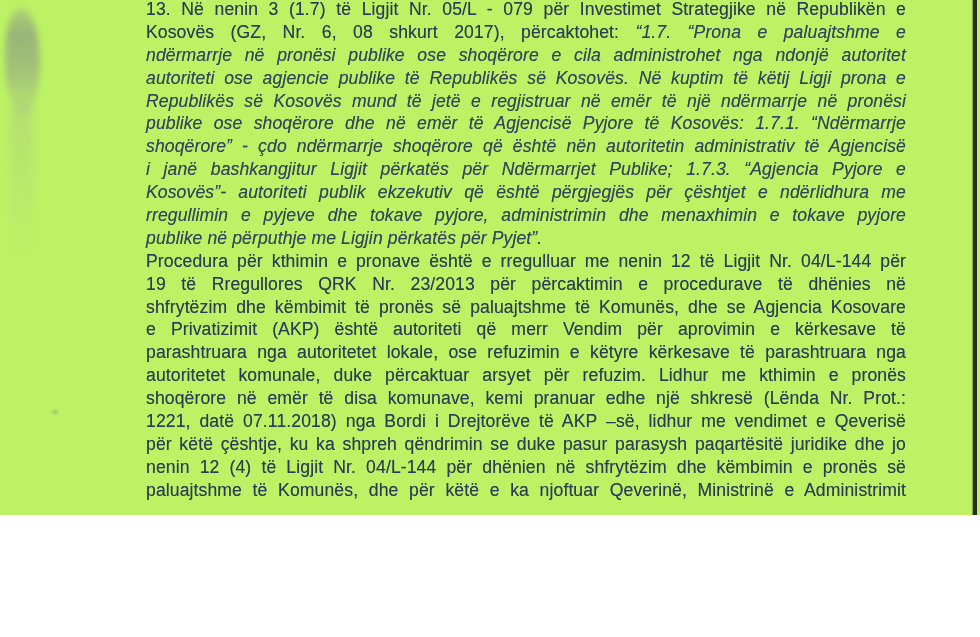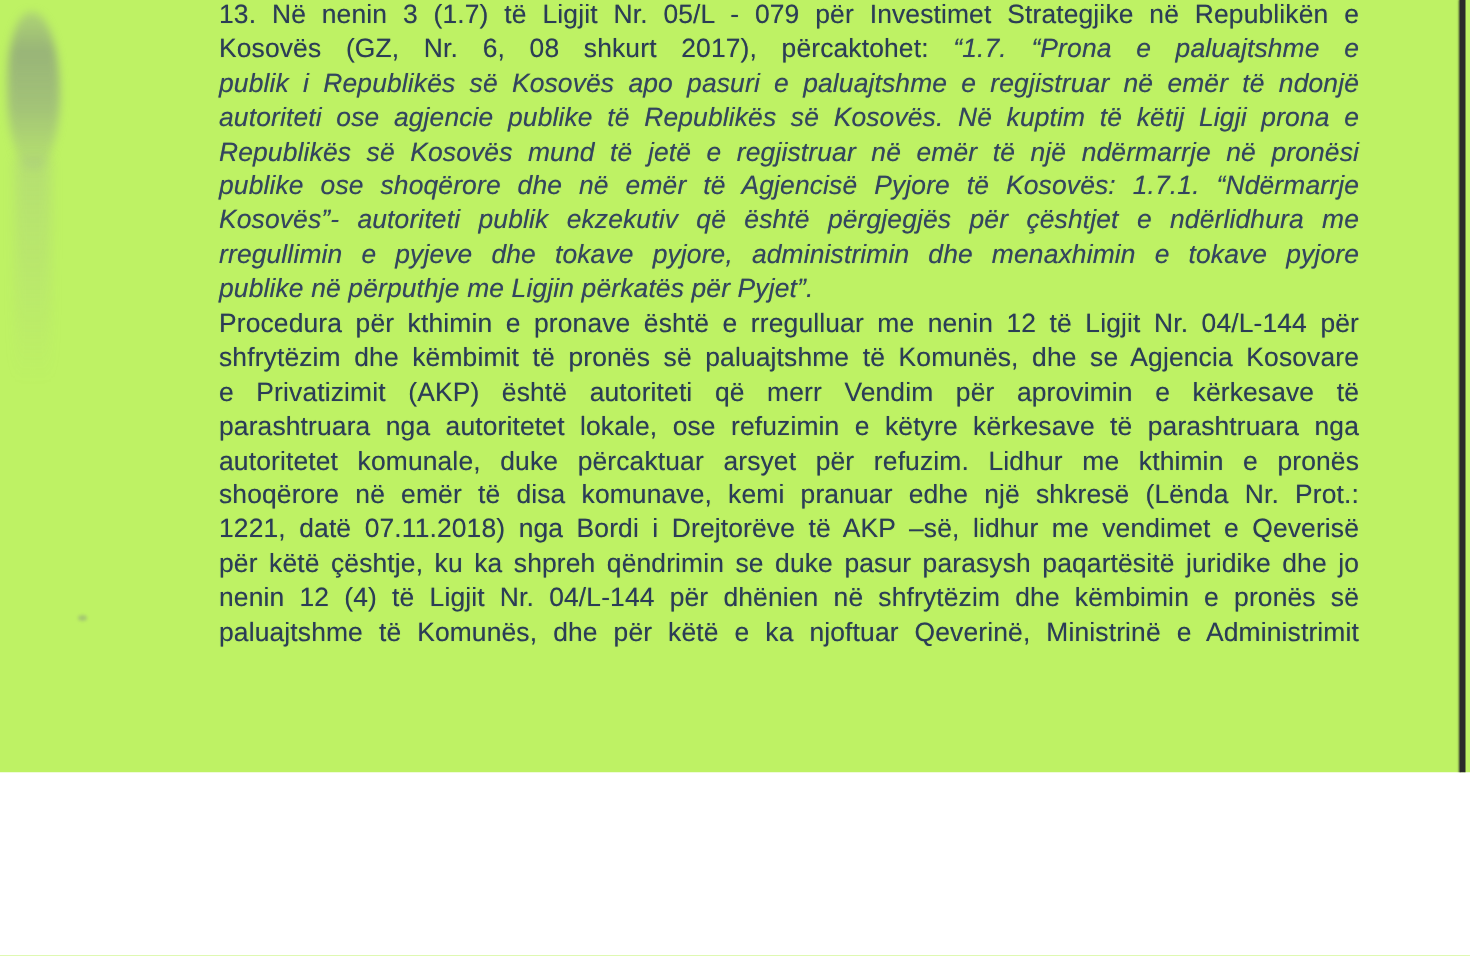--- a/index.html
+++ b/index.html
@@ -74,28 +74,31 @@
 </head>
 <body>
 
 <div class="page">
   <div class="smudge"></div>
   <div class="smudge-tail"></div>
   <div class="speck"></div>
   <div class="text-block">
       <div class="line"><span class="ro">13. Në nenin 3 (1.7) të Ligjit Nr. 05/L - 079 për Investimet Strategjike në Republikën e</span></div>
       <div class="line"><span class="ro">Kosovës (GZ, Nr. 6, 08 shkurt 2017), përcaktohet: </span><span class="it">“1.7. “Prona e paluajtshme e</span></div>
-      <div class="line"><span class="it">publik i Republikës së Kosovës apo pasuri e paluajtshme e regjistruar në emër të ndonjë</span></div>
+      <div class="line"><span class="it">ndërmarrje në pronësi publike ose shoqërore e cila administrohet nga ndonjë autoritet</span></div>
       <div class="line"><span class="it">autoriteti ose agjencie publike të Republikës së Kosovës. Në kuptim të këtij Ligji prona e</span></div>
       <div class="line"><span class="it">Republikës së Kosovës mund të jetë e regjistruar në emër të një ndërmarrje në pronësi</span></div>
       <div class="line"><span class="it">publike ose shoqërore dhe në emër të Agjencisë Pyjore të Kosovës: 1.7.1. “Ndërmarrje</span></div>
+      <div class="line"><span class="it">shoqërore” - çdo ndërmarrje shoqërore që është nën autoritetin administrativ të Agjencisë</span></div>
+      <div class="line"><span class="it">i janë bashkangjitur Ligjit përkatës për Ndërmarrjet Publike; 1.7.3. “Agjencia Pyjore e</span></div>
       <div class="line"><span class="it">Kosovës”- autoriteti publik ekzekutiv që është përgjegjës për çështjet e ndërlidhura me</span></div>
       <div class="line"><span class="it">rregullimin e pyjeve dhe tokave pyjore, administrimin dhe menaxhimin e tokave pyjore</span></div>
       <div class="line short"><span class="it">publike në përputhje me Ligjin përkatës për Pyjet”.</span></div>
       <div class="line"><span class="ro">Procedura për kthimin e pronave është e rregulluar me nenin 12 të Ligjit Nr. 04/L-144 për</span></div>
+      <div class="line"><span class="ro">19 të Rregullores QRK Nr. 23/2013 për përcaktimin e procedurave të dhënies në</span></div>
       <div class="line"><span class="ro">shfrytëzim dhe këmbimit të pronës së paluajtshme të Komunës, dhe se Agjencia Kosovare</span></div>
       <div class="line"><span class="ro">e Privatizimit (AKP) është autoriteti që merr Vendim për aprovimin e kërkesave të</span></div>
       <div class="line"><span class="ro">parashtruara nga autoritetet lokale, ose refuzimin e këtyre kërkesave të parashtruara nga</span></div>
       <div class="line"><span class="ro">autoritetet komunale, duke përcaktuar arsyet për refuzim. Lidhur me kthimin e pronës</span></div>
       <div class="line"><span class="ro">shoqërore në emër të disa komunave, kemi pranuar edhe një shkresë (Lënda Nr. Prot.:</span></div>
       <div class="line"><span class="ro">1221, datë 07.11.2018) nga Bordi i Drejtorëve të AKP –së, lidhur me vendimet e Qeverisë</span></div>
       <div class="line"><span class="ro">për këtë çështje, ku ka shpreh qëndrimin se duke pasur parasysh paqartësitë juridike dhe jo</span></div>
       <div class="line"><span class="ro">nenin 12 (4) të Ligjit Nr. 04/L-144 për dhënien në shfrytëzim dhe këmbimin e pronës së</span></div>
       <div class="line"><span class="ro">paluajtshme të Komunës, dhe për këtë e ka njoftuar Qeverinë, Ministrinë e Administrimit</span></div>
     </div>

